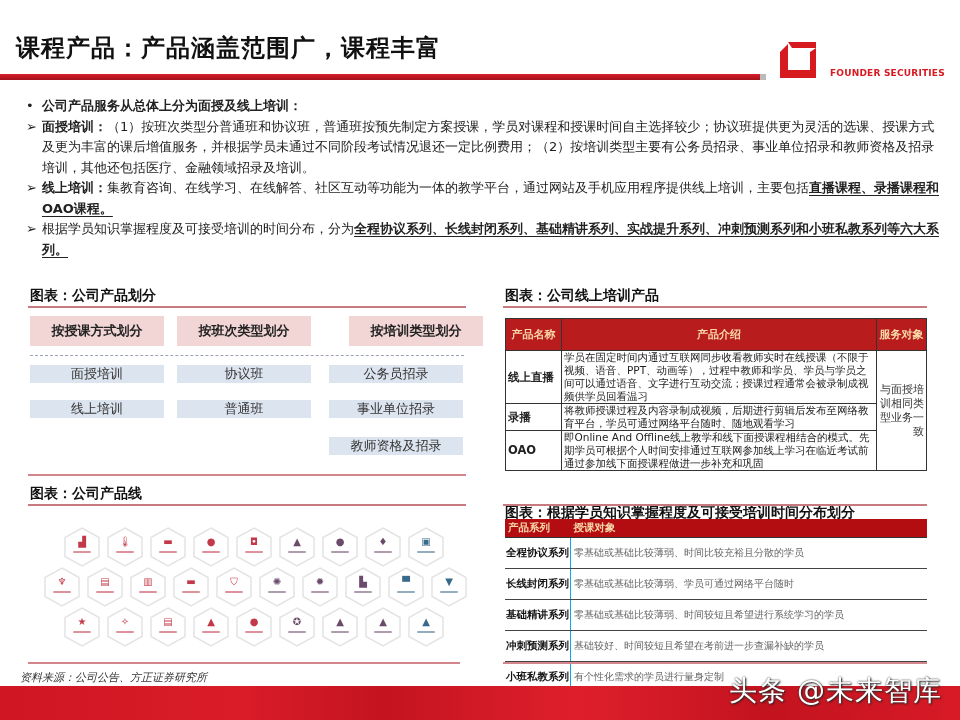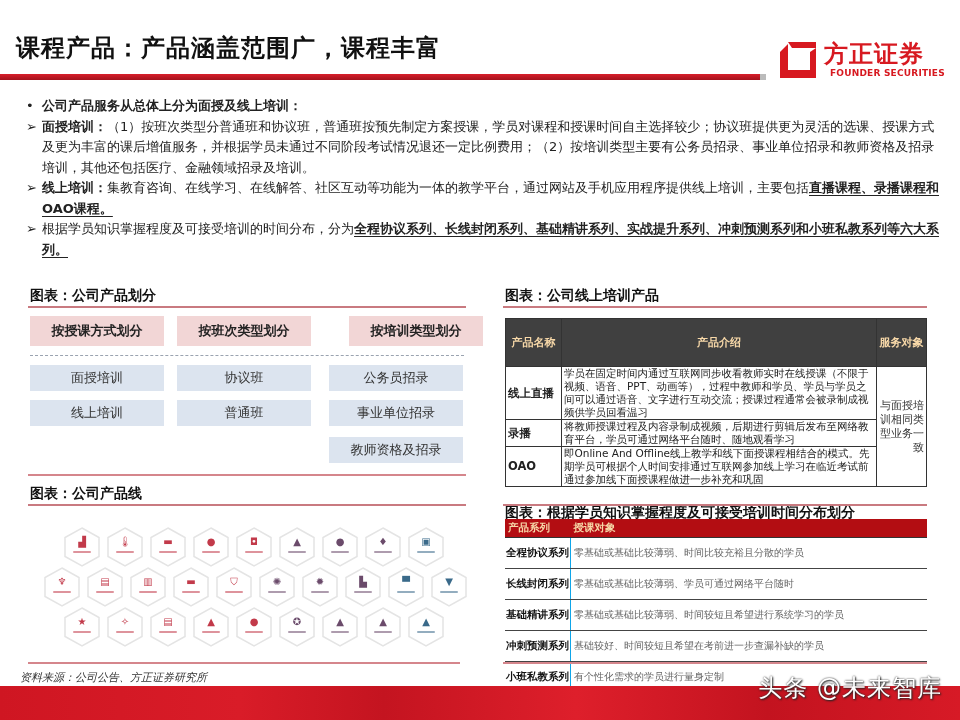--- a/index.html
+++ b/index.html
@@ -21,60 +21,59 @@
   .b { font-weight: bold; }
   .u { font-weight: bold; text-decoration: underline; text-underline-offset: 3px; }
 
   .section-title { position: absolute; font-size: 14px; font-weight: bold; color: #111; }
   .section-rule { position: absolute; height: 2px; background: #c97a80; }
   .foot-rule { position: absolute; height: 2px; background: #d5868c; }
 
   
   .pd-head { position: absolute; height: 30px; background: #f2d6d6; font-size: 13px; font-weight: bold; color: #222; display: flex; align-items: center; justify-content: center; }
   .pd-dash { position: absolute; left: 30px; top: 355px; width: 434px; border-top: 1px dashed #9aa3b0; }
-  .pd-cell { position: absolute; height: 26px; background: #dce4ef; font-size: 13px; color: #333; display: flex; align-items: center; justify-content: center; }
+  .pd-cell { position: absolute; height: 18px; background: #dce4ef; font-size: 13px; color: #333; display: flex; align-items: center; justify-content: center; }
 
   
   .hex { position: absolute; width: 40px; height: 40px; }
   .hex svg { position: absolute; left: 0; top: 0; }
   .hex .glyph { position: absolute; left: 0; top: 10px; width: 40px; text-align: center; font-size: 10px; line-height: 10px; }
   .hex .lbl { position: absolute; left: 11px; top: 24px; width: 18px; height: 2px; border-radius: 1px; opacity: .55; }
 
   
   table { border-collapse: collapse; position: absolute; }
   .t1 { left: 505px; top: 318px; width: 422px; font-size: 10.5px; }
-  .t1 th { background: #404040; color: #f7d8a8; font-weight: bold; height: 15px; border: 1px solid #333; font-size: 11px; padding: 16px 2px; }
+  .t1 th { background: #b91c1c; color: #f7d8a8; font-weight: bold; height: 15px; border: 1px solid #333; font-size: 11px; padding: 8px 2px; }
   .t1 td { border: 1px solid #333; padding: 0 2px; line-height: 13px; color: #222; vertical-align: middle; }
   .t1 td.name { font-weight: bold; font-size: 11.5px; width: 56px; }
   .t1 td.svc { text-align: right; width: 50px; font-size: 11px; line-height: 14px; color: #333; }
 
   .t2 { left: 505px; top: 519px; width: 422px; font-size: 10px; }
   .t2 th { background: #b30d12; color: #f7d8a8; font-weight: bold; text-align: left; height: 18px; padding: 0 3px; font-size: 10.5px; border-bottom: 1px solid #333; }
   .t2 td { height: 19px; border-bottom: 1px solid #444; padding: 0 3px; color: #666; }
   .t2 td.name { font-weight: bold; color: #111; width: 62px; border-right: 1px solid #0ea5e9; white-space: nowrap; font-size: 10.5px; padding: 8px 1px; }
   .t2 tr:first-child td { border-top: 0; }
 
   .source { position: absolute; left: 20px; top: 670px; font-size: 11px; font-style: italic; color: #333; }
   .footer-band { position: absolute; left: 0; top: 686px; width: 960px; height: 34px; background: linear-gradient(90deg, #cf1622 0%, #d91c28 25%, #c41420 40%, #de1f2b 60%, #c3131f 80%, #d71a26 100%); }
-  .watermark { position: absolute; right: 18px; top: 672px; font-size: 24px; color: #fff; text-shadow: 0 0 2px #333, 1px 1px 2px #222; letter-spacing: 1px; }
+  .watermark { position: absolute; right: 18px; top: 672px; font-size: 28px; color: #fff; text-shadow: 0 0 2px #333, 1px 1px 2px #222; letter-spacing: 1px; }
 </style>
 </head>
 <body>
 
 <div class="header">
   <div class="title">课程产品：产品涵盖范围广，课程丰富</div>
   <div class="title-bar"></div>
   <div class="title-bar-end"></div>
   <div class="logo">
     <svg class="logo-mark" viewBox="0 0 40 40" width="40" height="40">
       <path d="M10 2 L38 2 L38 8 L14 8 Z" fill="#d71920"></path>
       <path d="M2 12 L10 4 L10 38 L2 38 Z" fill="#d71920"></path>
       <path d="M10 30 L32 30 L32 12 L38 8 L38 38 L10 38 Z" fill="#d71920"></path>
     </svg>
-    <div class="logo-cn">方正证券</div>
     <div class="logo-en">FOUNDER SECURITIES</div>
   </div>
 </div>
 
 <div class="bullets">
   <p><span class="mark">•</span><span class="b">公司产品服务从总体上分为面授及线上培训：</span></p>
   <p><span class="mark">➢</span><span class="b">面授培训：</span><span>（1）按班次类型分普通班和协议班，普通班按预先制定方案授课，学员对课程和授课时间自主选择较少；协议班提供更为灵活的选课、授课方式及更为丰富的课后增值服务，并根据学员未通过不同阶段考试情况退还一定比例费用；（2）按培训类型主要有公务员招录、事业单位招录和教师资格及招录培训，其他还包括医疗、金融领域招录及培训。</span></p>
   <p><span class="mark">➢</span><span class="b">线上培训：</span><span>集教育咨询、在线学习、在线解答、社区互动等功能为一体的教学平台，通过网站及手机应用程序提供线上培训，主要包括</span><span class="u">直播课程、录播课程和OAO课程。</span></p>
   <p><span class="mark">➢</span><span>根据学员知识掌握程度及可接受培训的时间分布，分为</span><span class="u">全程协议系列、长线封闭系列、基础精讲系列、实战提升系列、冲刺预测系列和小班私教系列等六大系列。</span></p>
 </div>

